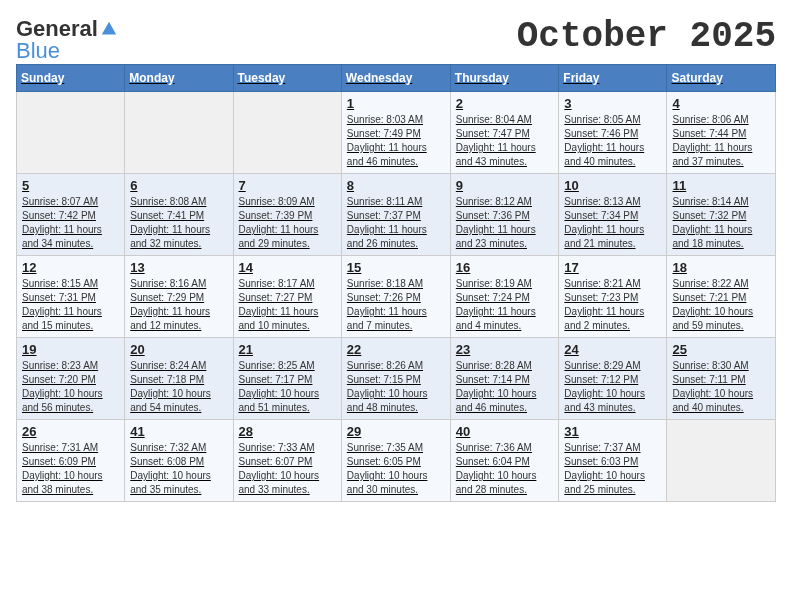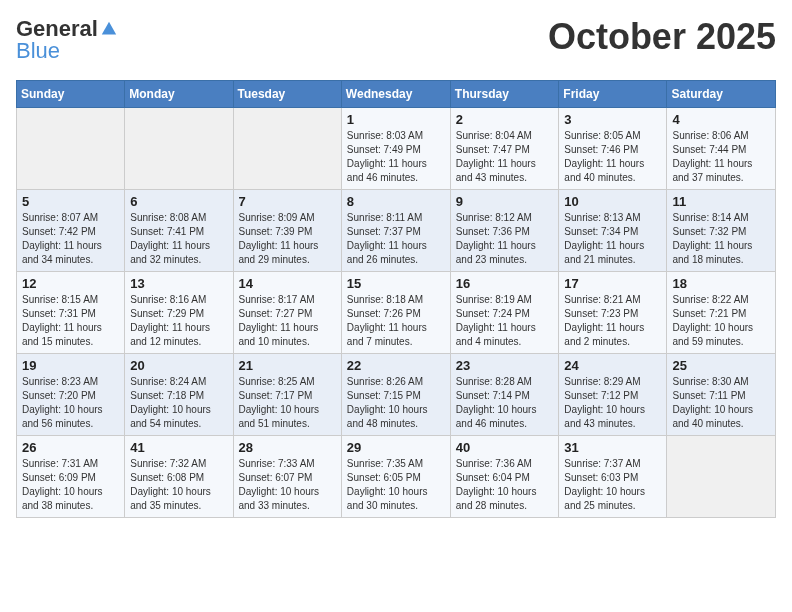--- a/index.html
+++ b/index.html
@@ -7,53 +7,54 @@
       font-family: Arial, sans-serif;
       background: #fff;
       width: 792px;
       min-height: 612px;
       padding: 16px;
     }
     .header {
       display: flex;
       justify-content: space-between;
       align-items: flex-start;
-      margin-bottom: 16px;
+      margin-bottom: 0;
     }
     .logo {
       display: flex;
       flex-direction: column;
       align-items: flex-start;
     }
     .logo-text {
       display: flex;
       align-items: center;
       font-size: 22px;
       font-weight: bold;
       color: #1a1a2e;
     }
     .logo-general { color: #333; }
     .logo-icon {
       width: 18px;
       height: 18px;
       margin-left: 2px;
     }
-    .title-block { text-align: center; }
+    .title-block { text-align: center; font-family: Liberation Mono, monospace; }
     .month-title {
       font-size: 36px;
       font-weight: bold;
       color: #333;
     }
     .location {
       font-size: 15px;
       color: #555;
     }
     .calendar {
       width: 100%;
       border-collapse: collapse;
+      text-decoration: underline;
     }
     .calendar th {
       background: #4a7fc1;
       color: #fff;
       font-size: 12px;
       font-weight: bold;
       padding: 6px 4px;
       text-align: left;
       border: 1px solid #3a6fa8;
     }

